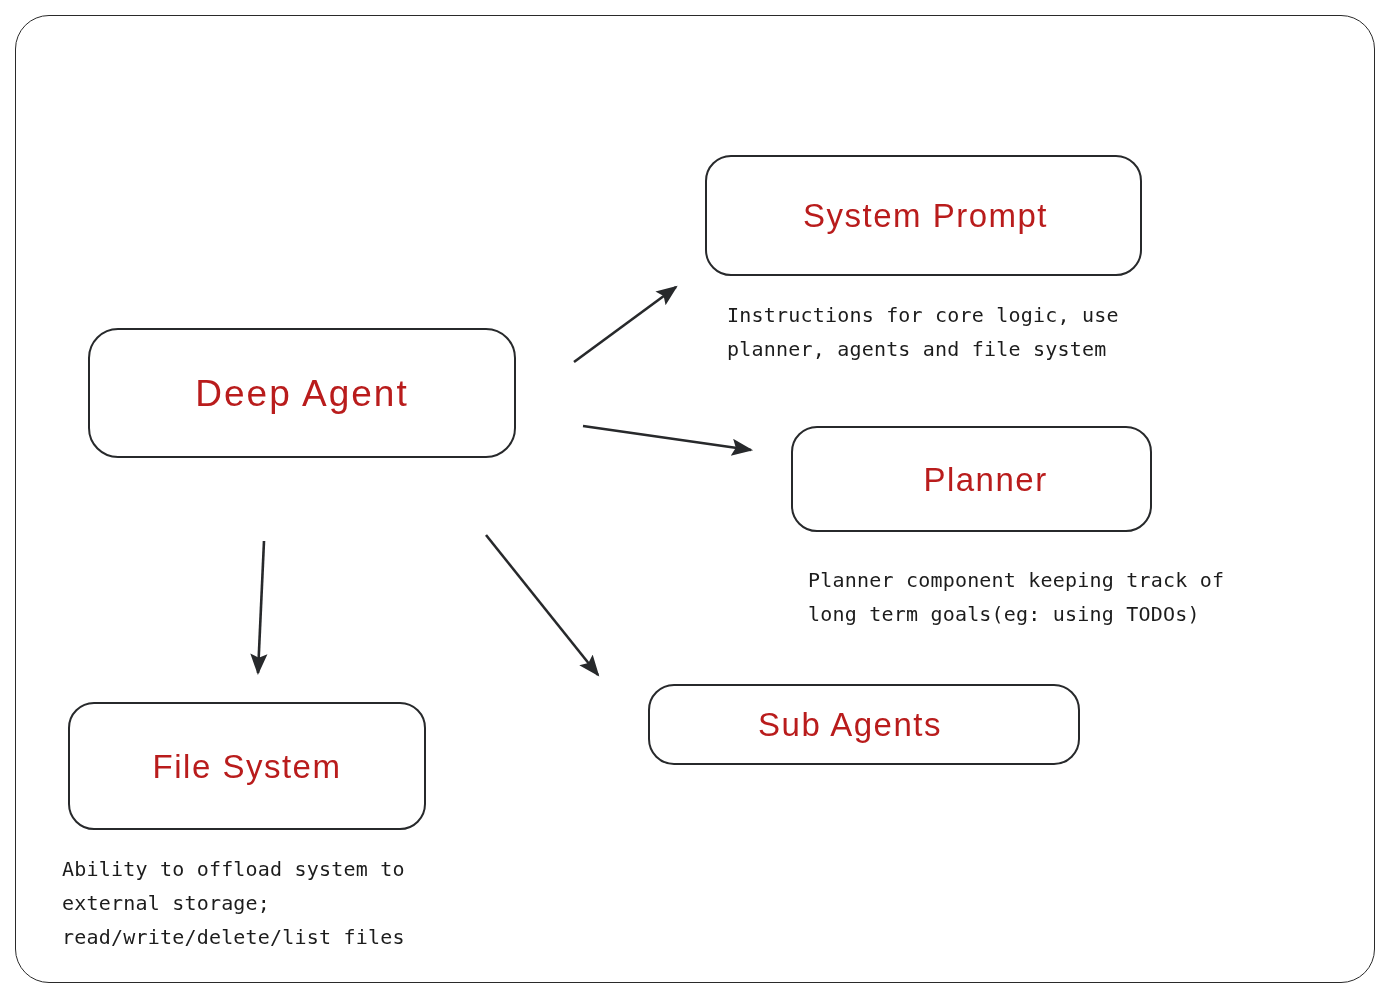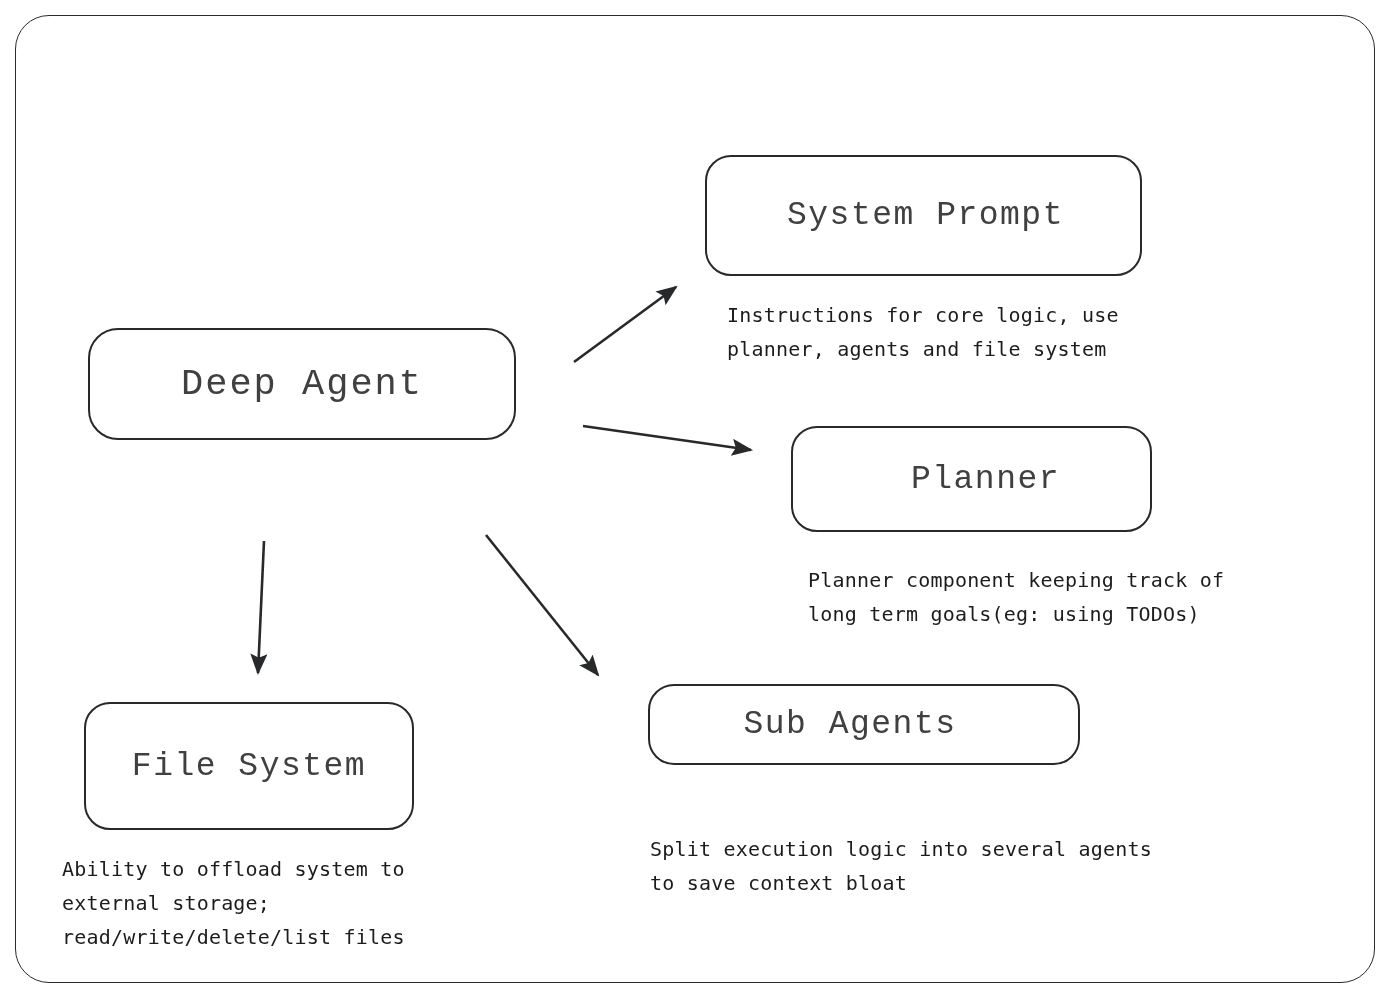--- a/index.html
+++ b/index.html
@@ -38,43 +38,43 @@
     position: absolute;
     box-sizing: border-box;
     border: 2.2px solid #27292b;
     border-radius: 26px;
     background: #ffffff;
     display: flex;
     align-items: center;
     justify-content: center;
   }
   .node-label {
-    font-family: Liberation Mono, monospace;
+    font-family: Liberation Sans, sans-serif;
     font-size: 33px;
     letter-spacing: 1.5px;
-    color: #404040;
+    color: #b91c1c;
     white-space: nowrap;
     line-height: 1;
     text-align: right;
   }
   .caption {
     position: absolute;
     font-family: "DejaVu Sans Mono", "Liberation Mono", monospace;
     font-size: 20px;
     line-height: 34px;
     letter-spacing: 0.2px;
     color: #1c1c1c;
     white-space: pre-line;
   }
   
-  #node-deep-agent   { left: 88px;  top: 328px; width: 428px; height: 112px; border-radius: 30px; }
+  #node-deep-agent   { left: 88px;  top: 328px; width: 428px; height: 130px; border-radius: 30px; }
   #node-deep-agent .node-label { font-size: 37px; letter-spacing: 2px; }
   #node-system-prompt{ left: 705px; top: 155px; width: 437px; height: 121px; }
   #node-planner      { left: 791px; top: 426px; width: 361px; height: 106px; }
-  #node-file-system  { left: 84px;  top: 702px; width: 330px; height: 128px; }
+  #node-file-system  { left: 68px;  top: 702px; width: 358px; height: 128px; }
   #node-sub-agents   { left: 648px; top: 684px; width: 432px; height: 81px; }
 
   
   #node-planner .node-label      { transform: translateX(14px); }
   #node-sub-agents .node-label   { transform: translateX(-14px); }
   #node-system-prompt .node-label{ transform: translateX(2px); }
 
   
   #caption-system-prompt { left: 727px; top: 298px; }
   #caption-planner       { left: 808px; top: 563px; }
@@ -127,16 +127,14 @@
   <div class="caption" id="caption-system-prompt">Instructions for core logic, use
 planner, agents and file system</div>
 
   <div class="caption" id="caption-planner">Planner component keeping track of
 long term goals(eg: using TODOs)</div>
 
   <div class="caption" id="caption-file-system">Ability to offload system to
 external storage;
 read/write/delete/list files</div>
 
-  <div class="caption" id="caption-sub-agents">Split execution logic into several agents
-to save context bloat</div>
 
 </div>
 
 </body></html>

